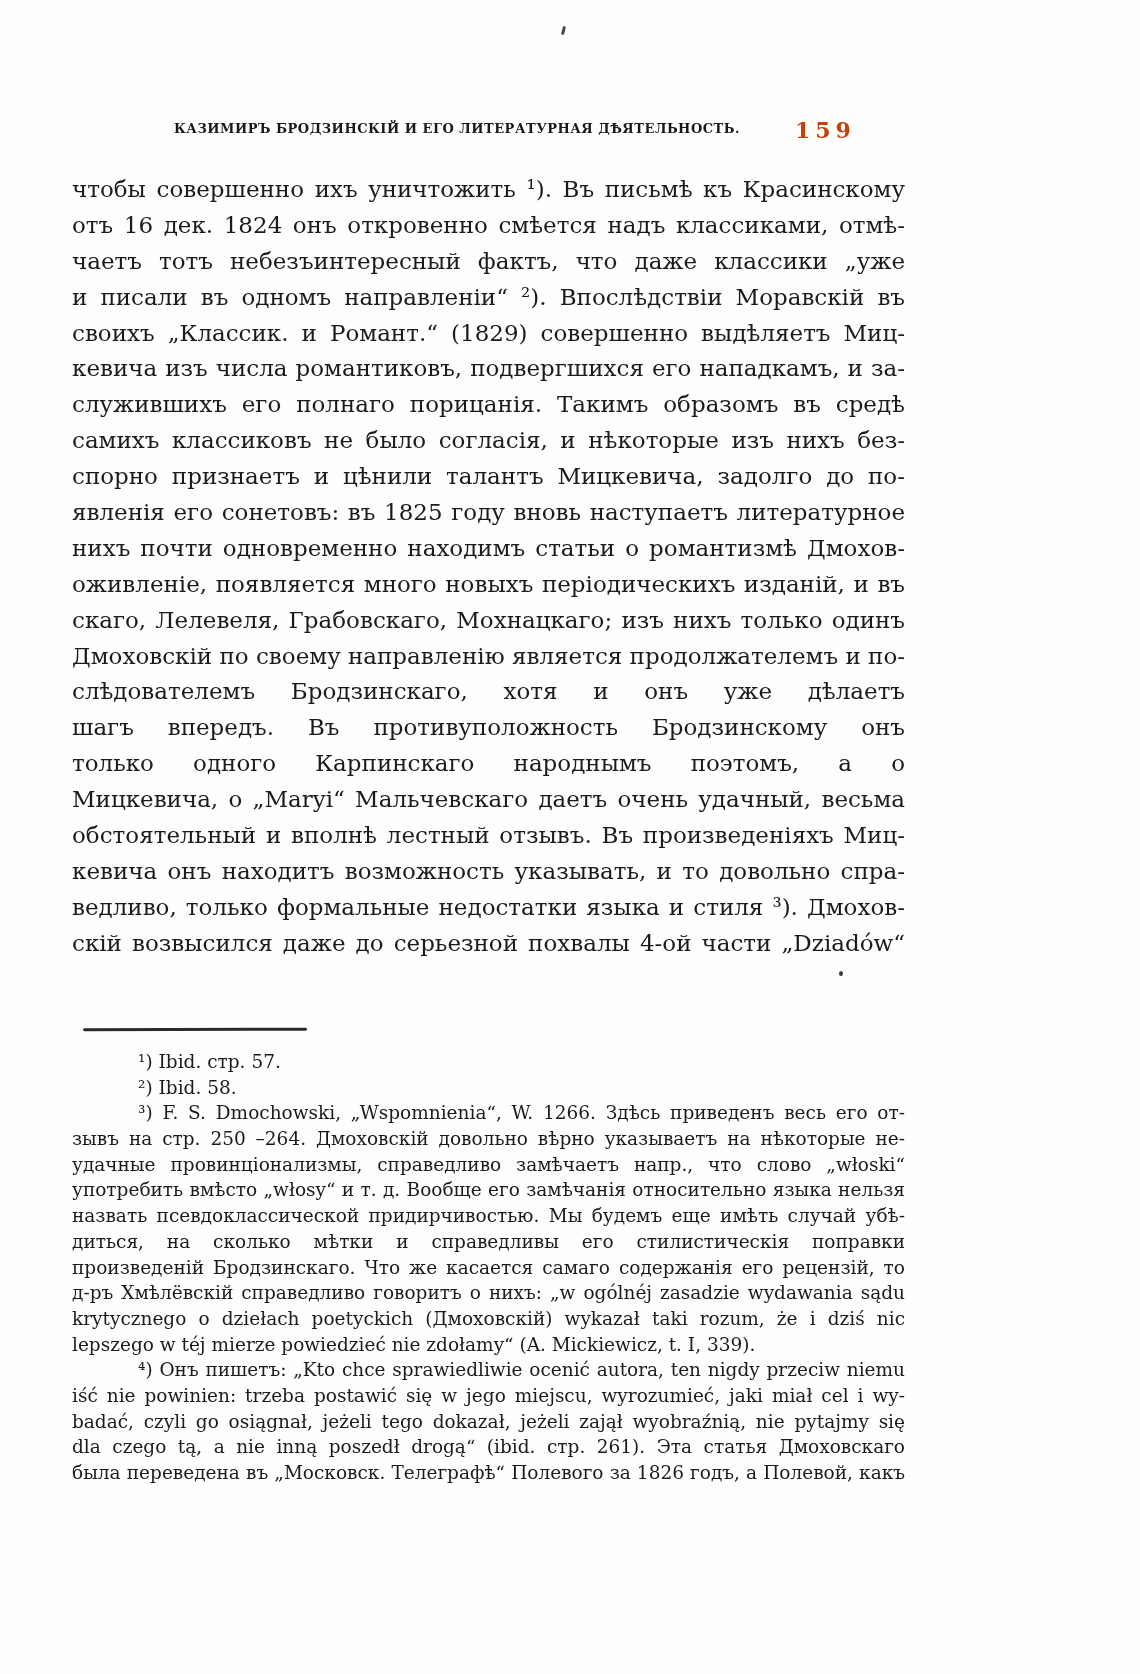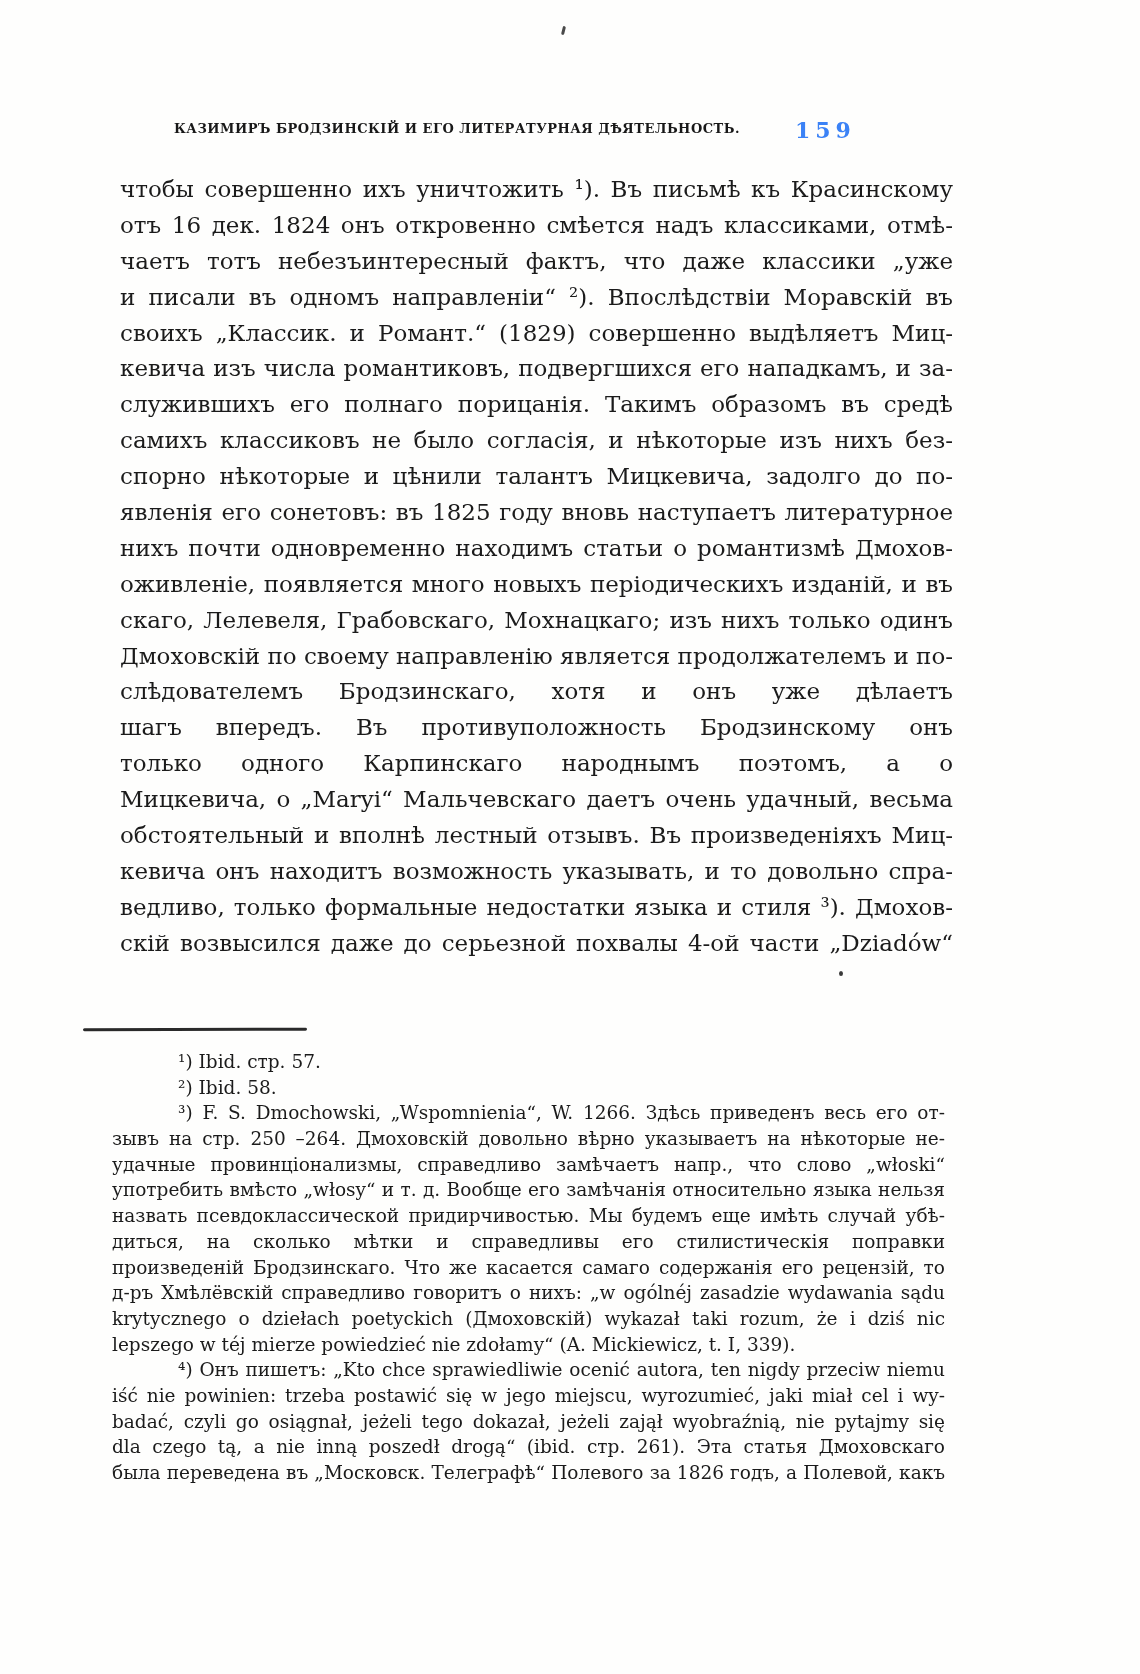--- a/index.html
+++ b/index.html
@@ -29,30 +29,29 @@
     white-space: nowrap;
     color: #181818;
   }
   .page-num {
     position: absolute;
     left: 795px;
     top: 117px;
     font-size: 22px;
     font-weight: bold;
     letter-spacing: 5px;
-    color: #3b82f6;
+    color: #c2410c;
   }
   
   .body-text {
     position: absolute;
     left: 72px;
     top: 172px;
     width: 833px;
     font-size: 23px;
-    margin-left: 48px;
   }
   .bl {
     height: 35.9px;
     line-height: 35.9px;
     text-align: justify;
     text-align-last: justify;
     overflow: hidden;
     white-space: normal;
   }
   
@@ -66,21 +65,20 @@
     border-radius: 2px;
     transform: rotate(-0.15deg);
   }
   
   .footnotes {
     position: absolute;
     left: 72px;
     top: 1049px;
     width: 833px;
     font-size: 18.5px;
-    margin-left: 40px;
   }
   .fl {
     height: 25.7px;
     line-height: 25.7px;
     text-align: justify;
     text-align-last: justify;
     overflow: hidden;
   }
   .fl.ind { text-indent: 66px; }
   .noj { text-align-last: left; }
@@ -115,21 +113,21 @@
 
   <div class="body-text">
     <div class="bl">чтобы совершенно ихъ уничтожить ¹). Въ письмѣ къ Красинскому</div>
     <div class="bl">отъ 16 дек. 1824 онъ откровенно смѣется надъ классиками, отмѣ-</div>
     <div class="bl">чаетъ тотъ небезъинтересный фактъ, что даже классики „уже имѣли</div>
     <div class="bl">и писали въ одномъ направленіи“ ²). Впослѣдствіи Моравскій въ</div>
     <div class="bl">своихъ „Классик. и Романт.“ (1829) совершенно выдѣляетъ Миц-</div>
     <div class="bl">кевича изъ числа романтиковъ, подвергшихся его нападкамъ, и за-</div>
     <div class="bl">служившихъ его полнаго порицанія. Такимъ образомъ въ средѣ</div>
     <div class="bl">самихъ классиковъ не было согласія, и нѣкоторые изъ нихъ без-</div>
-    <div class="bl">спорно нѣкоторые и цѣнили талантъ Мицкевича, задолго до по-</div>
+    <div class="bl">спорно признаетъ и цѣнили талантъ Мицкевича, задолго до по-</div>
     <div class="bl">явленія его сонетовъ: въ 1825 году вновь наступаетъ литературное</div>
     <div class="bl">нихъ почти одновременно находимъ статьи о романтизмѣ Дмохов-</div>
     <div class="bl">оживленіе, появляется много новыхъ періодическихъ изданій, и въ</div>
     <div class="bl">скаго, Лелевеля, Грабовскаго, Мохнацкаго; изъ нихъ только одинъ</div>
     <div class="bl">Дмоховскій по своему направленію является продолжателемъ и по-</div>
     <div class="bl">слѣдователемъ Бродзинскаго, хотя и онъ уже дѣлаетъ значительный</div>
     <div class="bl">шагъ впередъ. Въ противуположность Бродзинскому онъ признаетъ</div>
     <div class="bl">только одного Карпинскаго народнымъ поэтомъ, а о произведеніяхъ</div>
     <div class="bl">Мицкевича, о „Maryi“ Мальчевскаго даетъ очень удачный, весьма</div>
     <div class="bl">обстоятельный и вполнѣ лестный отзывъ. Въ произведеніяхъ Миц-</div>

